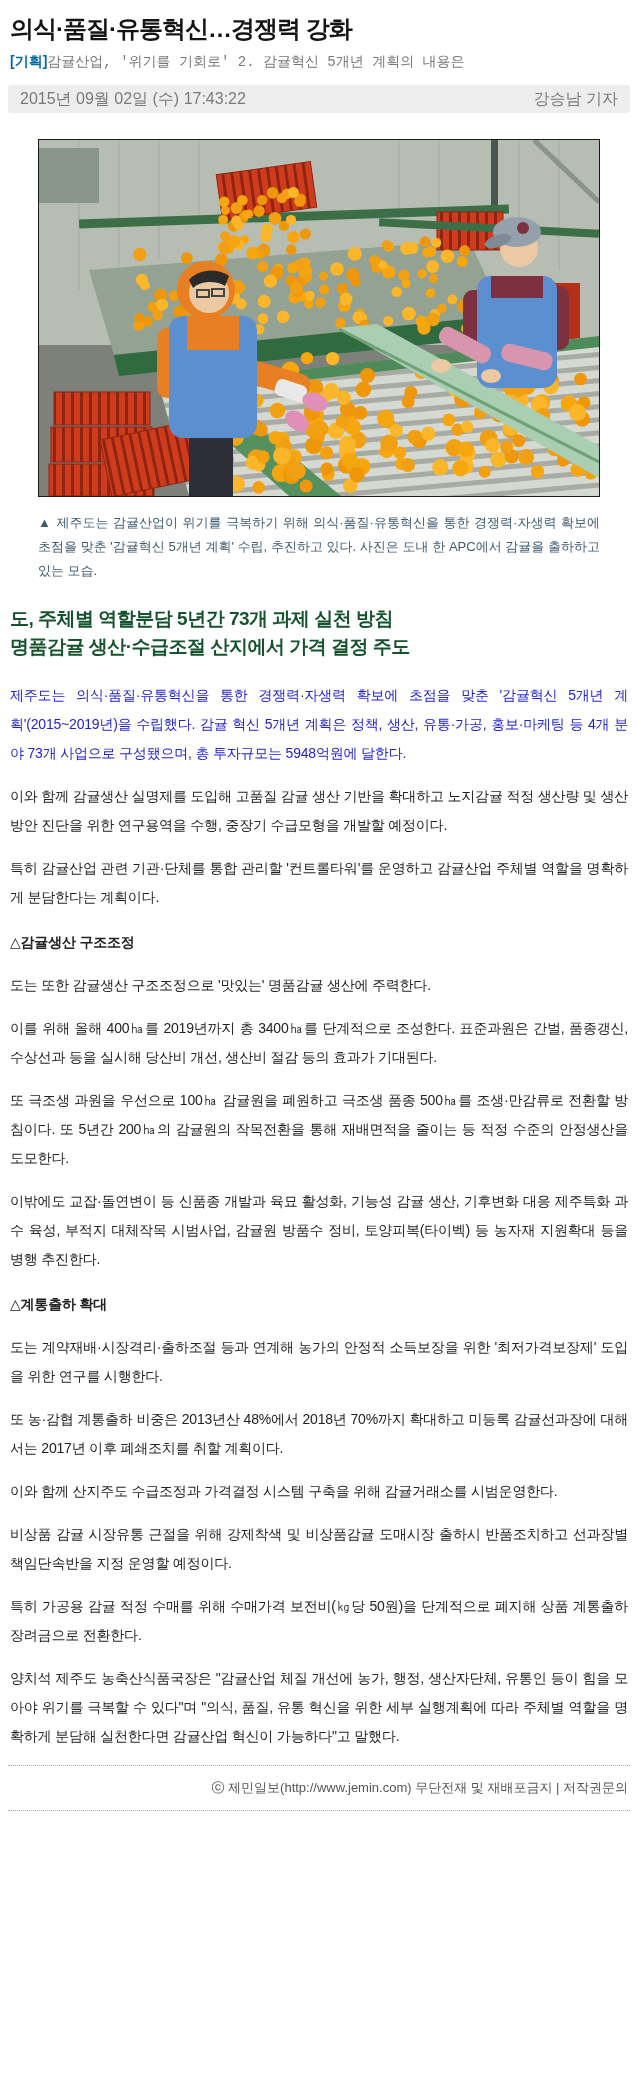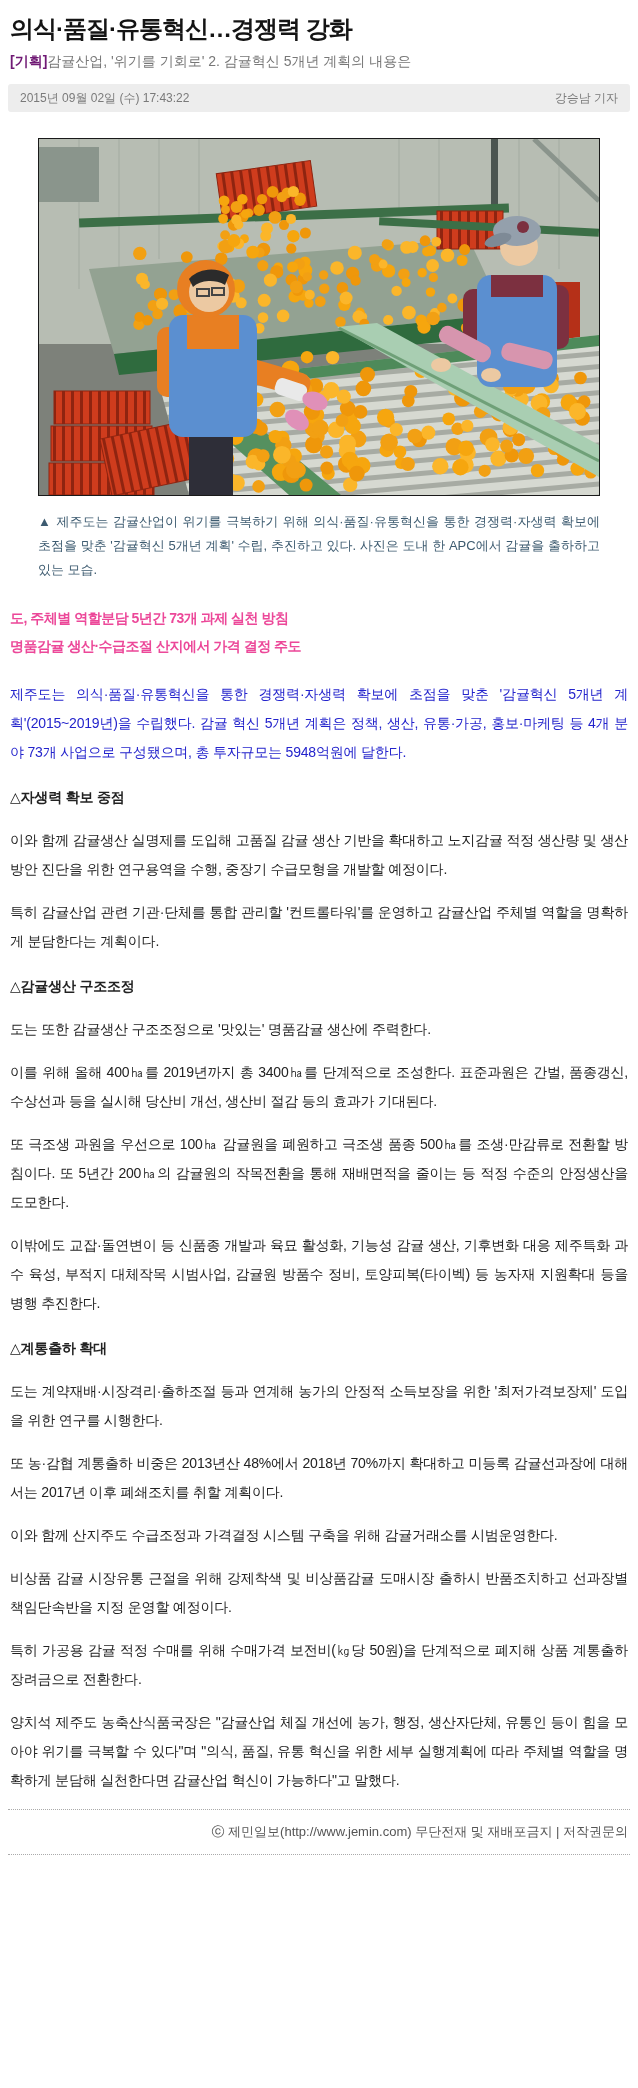--- a/index.html
+++ b/index.html
@@ -13,32 +13,32 @@
 
   
   .title{font-size:24px;font-weight:bold;color:#141414;letter-spacing:-1px;margin:8px 2px 8px 2px;line-height:1.25;}
   .subtitle{font-size:14px;margin:0 2px 14px 2px;line-height:1.3;}
   .subtitle .tag{font-weight:bold;}
   .subtitle .sub-text{}
 
   
   .meta-bar{
     background:#ededed;border-radius:3px;height:28px;display:flex;align-items:center;
-    justify-content:space-between;padding:0 12px;font-size:12px;color:#7a7a7a;margin-bottom:26px;
+    justify-content:space-between;padding:0 12px;font-size:16px;color:#7a7a7a;margin-bottom:26px;
   }
 
   
   .figure{width:562px;margin:0 auto;}
   .photo-frame{width:560px;height:356px;border:1px solid #1a1a1a;background:#b7bdb3;overflow:hidden;}
   .photo-frame svg{display:block;}
   .caption{font-size:13px;line-height:24px;margin:14px 0 0 0;text-align:justify;}
 
   
   .headlines{margin:22px 2px 0 2px;}
-  .headline{font-size:14px;font-weight:bold;color:#ec4899;line-height:28px;letter-spacing:-0.5px;}
+  .headline{font-size:19px;font-weight:bold;color:#14532d;line-height:28px;letter-spacing:-0.5px;}
 
   
   .article-body{margin:20px 2px 12px 2px;}
   .para{font-size:14px;line-height:29px;margin:0 0 14px 0;text-align:justify;letter-spacing:-0.2px;}
   .para.lead{}
   .para.heading{font-weight:bold;text-align:left;margin-top:16px;}
   .para.body{}
 
   
   .copyright{
@@ -47,21 +47,21 @@
   }
 </style>
 </head>
 <body>
 
 <div class="page">
 
   <h1 class="title">의식·품질·유통혁신…경쟁력 강화</h1>
 
   <div class="subtitle">
-    <span class="tag" style="color: #701a75;">[기획]</span><span class="sub-text" style="color: rgb(119, 119, 119);">감귤산업, '위기를 기회로' 2. 감귤혁신 5개년 계획의 내용은</span>
+    <span class="tag" style="color: #0369a1;">[기획]</span><span class="sub-text" style="color: rgb(119, 119, 119); font-family: Liberation Mono, monospace;">감귤산업, '위기를 기회로' 2. 감귤혁신 5개년 계획의 내용은</span>
   </div>
 
   <div class="meta-bar">
     <span>2015년 09월 02일 (수) 17:43:22</span>
     <span>강승남 기자</span>
   </div>
 
   <figure class="figure" style="margin:0 auto;">
     <div class="photo-frame">
       <svg id="photo-svg" width="560" height="356" viewBox="0 0 560 356" xmlns="http://www.w3.org/2000/svg">
@@ -440,21 +440,20 @@
     <figcaption class="caption" style="color:#3d5b70;">▲ 제주도는 감귤산업이 위기를 극복하기 위해 의식·품질·유통혁신을 통한 경쟁력·자생력 확보에 초점을 맞춘 '감귤혁신 5개년 계획' 수립, 추진하고 있다. 사진은 도내 한 APC에서 감귤을 출하하고 있는 모습.</figcaption>
   </figure>
 
   <div class="headlines">
     <div class="headline">도, 주체별 역할분담 5년간 73개 과제 실천 방침</div>
     <div class="headline">명품감귤 생산·수급조절 산지에서 가격 결정 주도</div>
   </div>
 
   <div class="article-body">
       <p class="para lead" style="color: rgb(35, 35, 204);">제주도는 의식·품질·유통혁신을 통한 경쟁력·자생력 확보에 초점을 맞춘 '감귤혁신 5개년 계획'(2015~2019년)을 수립했다. 감귤 혁신 5개년 계획은 정책, 생산, 유통·가공, 홍보·마케팅 등 4개 분야 73개 사업으로 구성됐으며, 총 투자규모는 5948억원에 달한다.</p>
-      <p class="para heading">△자생력 확보 중점</p>
       <p class="para body">이와 함께 감귤생산 실명제를 도입해 고품질 감귤 생산 기반을 확대하고 노지감귤 적정 생산량 및 생산방안 진단을 위한 연구용역을 수행, 중장기 수급모형을 개발할 예정이다.</p>
       <p class="para body">특히 감귤산업 관련 기관·단체를 통합 관리할 '컨트롤타워'를 운영하고 감귤산업 주체별 역할을 명확하게 분담한다는 계획이다.</p>
       <p class="para heading">△감귤생산 구조조정</p>
       <p class="para body">도는 또한 감귤생산 구조조정으로 '맛있는' 명품감귤 생산에 주력한다.</p>
       <p class="para body">이를 위해 올해 400㏊를 2019년까지 총 3400㏊를 단계적으로 조성한다. 표준과원은 간벌, 품종갱신, 수상선과 등을 실시해 당산비 개선, 생산비 절감 등의 효과가 기대된다.</p>
       <p class="para body">또 극조생 과원을 우선으로 100㏊ 감귤원을 폐원하고 극조생 품종 500㏊를 조생·만감류로 전환할 방침이다. 또 5년간 200㏊의 감귤원의 작목전환을 통해 재배면적을 줄이는 등 적정 수준의 안정생산을 도모한다.</p>
       <p class="para body">이밖에도 교잡·돌연변이 등 신품종 개발과 육묘 활성화, 기능성 감귤 생산, 기후변화 대응 제주특화 과수 육성, 부적지 대체작목 시범사업, 감귤원 방품수 정비, 토양피복(타이벡) 등 농자재 지원확대 등을 병행 추진한다.</p>
       <p class="para heading">△계통출하 확대</p>
       <p class="para body">도는 계약재배·시장격리·출하조절 등과 연계해 농가의 안정적 소득보장을 위한 '최저가격보장제' 도입을 위한 연구를 시행한다.</p>
       <p class="para body">또 농·감협 계통출하 비중은 2013년산 48%에서 2018년 70%까지 확대하고 미등록 감귤선과장에 대해서는 2017년 이후 폐쇄조치를 취할 계획이다.</p>

